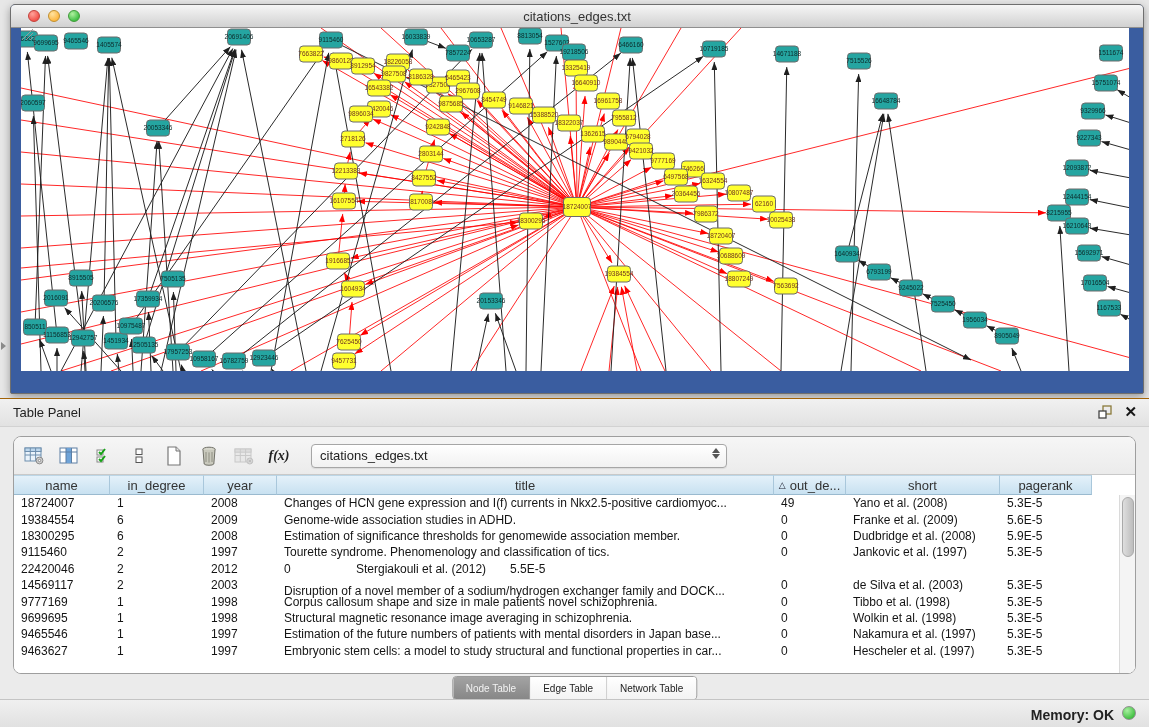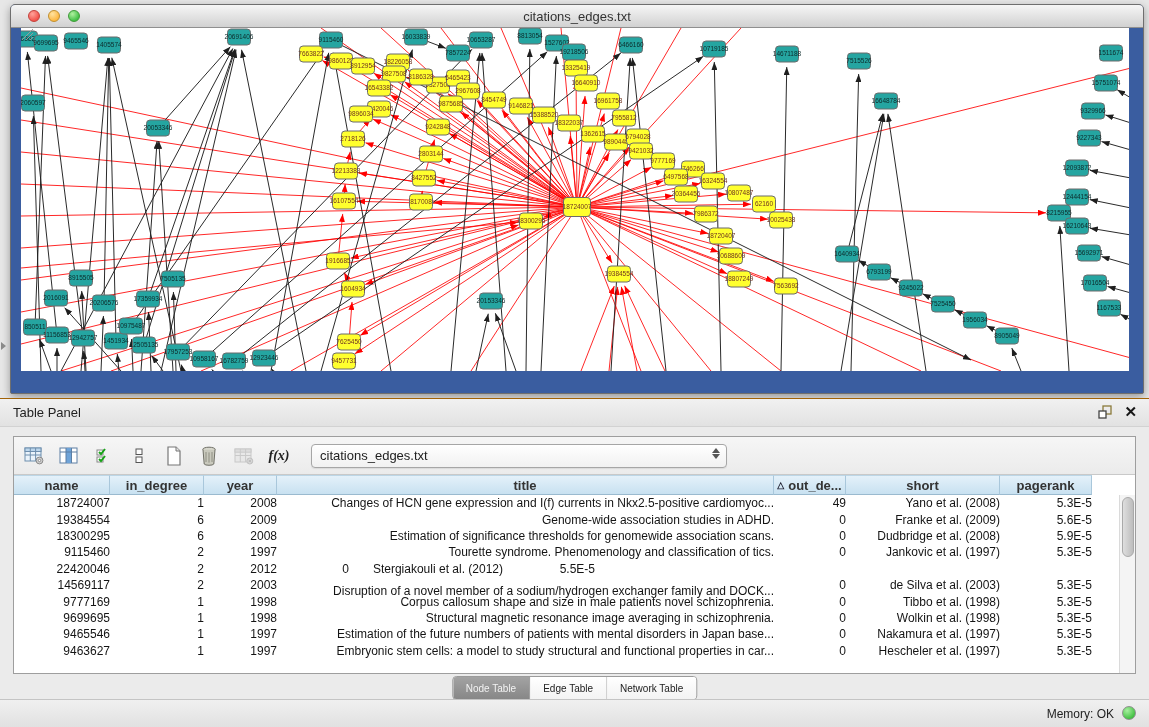--- a/index.html
+++ b/index.html
@@ -25,54 +25,54 @@
     border-left:5px solid #8a8a8a;border-top:4px solid transparent;border-bottom:4px solid transparent;}
   #split-grabber{position:absolute;left:569px;top:399px;width:0;height:0;
     border-bottom:5px solid #8b8b8b;border-left:4px solid transparent;border-right:4px solid transparent;}
   
   #table-panel{position:absolute;top:398px;left:0;width:1149px;height:302px;background:#ebebeb;border-top:1px solid #a16207;}
   .panel-header{height:27px;background:linear-gradient(#f1f1f1,#e2e2e2);border-bottom:1px solid #d2d2d2;position:relative;}
   .panel-title{position:absolute;left:13px;top:6px;font-size:13px;color:#222;}
   .float-btn{position:absolute;right:36px;top:5px;width:16px;height:16px;}
   .close-btn{position:absolute;right:12px;top:4px;font-size:15px;font-weight:bold;color:#161616;line-height:18px;}
   .panel-inner{position:absolute;left:13px;right:13px;top:37px;height:236px;
-    background:#fff;border:1px solid #9e9e9e;border-radius:0;overflow:hidden;text-align:right;}
+    background:#fff;border:1px solid #9e9e9e;border-radius:8px;overflow:hidden;}
   .ptoolbar{height:37px;display:flex;align-items:center;padding-left:9px;gap:13px;
     background:linear-gradient(#f6f6f6,#ebebeb);}
   .tbicon{width:22px;height:22px;display:flex;align-items:center;justify-content:center;}
   .fx{font-family:"Liberation Serif",serif;font-style:italic;font-weight:bold;font-size:14px;color:#222;}
   .table-select{width:398px;height:22px;border:1px solid #a6a6a6;border-radius:4px;
     background:linear-gradient(#ffffff,#f1f1f1);display:flex;align-items:center;
     padding:0 8px;font-size:13px;color:#222;margin-left:8px;position:relative;box-shadow:0 1px 1px rgba(0,0,0,.08);}
   .stepper{position:absolute;right:6px;top:3px;display:flex;flex-direction:column;gap:1px;}
   .stepper i{width:0;height:0;border-left:4px solid transparent;border-right:4px solid transparent;}
   .st-up{border-bottom:5px solid #555;}
   .st-dn{border-top:5px solid #555;}
   .grid{position:relative;background:#fff;height:198px;border-top:1px solid #c9c9c9;}
-  .grid-header{display:flex;height:20px;font-weight:bold;}
+  .grid-header{display:flex;height:20px;}
   .hcell{box-sizing:border-box;background:linear-gradient(#e4f1fa,#c8e1f1);
     border-right:1px solid #a9c7db;border-bottom:1px solid #9abacf;border-top:1px solid #bcd6e6;
     font-size:13px;color:#333;display:flex;align-items:center;justify-content:center;gap:4px;overflow:hidden;white-space:nowrap;}
   .hfill{background:#fff;border:none;}
   .sort-arrow{font-size:9px;color:#223;}
   .grid-body{position:absolute;left:0;top:20px;right:15px;bottom:0;overflow:hidden;}
   .grow{display:flex;height:16.4px;align-items:center;font-size:12px;color:#141414;}
   .gcell{box-sizing:border-box;padding-left:7px;white-space:nowrap;overflow:hidden;}
   .vscroll{position:absolute;right:0;top:20px;bottom:0;width:15px;background:#f4f4f4;border-left:1px solid #dadada;}
   .vthumb{position:absolute;top:2px;left:2px;width:10px;height:58px;border-radius:6px;
     background:linear-gradient(90deg,#dedede,#bdbdbd);border:1px solid #a9a9a9;}
   .tabs{position:absolute;left:50%;top:277px;transform:translateX(-50%);display:flex;height:22px;
     border:1px solid #9b9b9b;border-radius:4px;overflow:hidden;background:#fdfdfd;font-size:10px;}
   .tab{padding:0 13px;display:flex;align-items:center;color:#222;border-right:1px solid #c2c2c2;background:linear-gradient(#ffffff,#f3f3f3);}
   .tab:last-child{border-right:none;}
   .tab.active{background:linear-gradient(#a3a3a3,#878787);color:#f3f3f3;border-right-color:#8a8a8a;}
   
   #status-bar{position:absolute;bottom:0;left:0;width:1149px;height:27px;
     background:linear-gradient(#f0f0f0,#e1e1e1);border-top:1px solid #c4c4c4;}
-  .memory{position:absolute;right:35px;top:7px;font-size:12px;color:#222;}
+  .memory{position:absolute;right:35px;top:7px;font-size:14px;color:#222;font-weight:bold;}
   .led{position:absolute;right:13px;top:6px;width:14px;height:14px;border-radius:50%;
     background:radial-gradient(circle at 35% 30%,#a8f0a0,#3fbf3f 75%);border:1px solid #8f8f8f;box-sizing:border-box;}
 </style>
 </head>
 <body>
 
 <div id="network-window">
   <div class="titlebar">
     <div class="tl">
       <span class="tl-close"></span>
@@ -809,21 +809,21 @@
             <div class="gcell" style="width: 73px;">2009</div>
             <div class="gcell" style="width: 497px;">Genome-wide association studies in ADHD.</div>
             <div class="gcell" style="width: 72px;">0</div>
             <div class="gcell" style="width: 154px;">Franke et al. (2009)</div>
             <div class="gcell" style="width: 92px;">5.6E-5</div>
           </div>
           <div class="grow">
             <div class="gcell" style="width: 96px;">18300295</div>
             <div class="gcell" style="width: 94px;">6</div>
             <div class="gcell" style="width: 73px;">2008</div>
-            <div class="gcell" style="width: 497px;">Estimation of significance thresholds for genomewide association scans.</div>
+            <div class="gcell" style="width: 497px;">Estimation of significance thresholds for genomewide association member.</div>
             <div class="gcell" style="width: 72px;">0</div>
             <div class="gcell" style="width: 154px;">Dudbridge et al. (2008)</div>
             <div class="gcell" style="width: 92px;">5.9E-5</div>
           </div>
           <div class="grow">
             <div class="gcell" style="width: 96px;">9115460</div>
             <div class="gcell" style="width: 94px;">2</div>
             <div class="gcell" style="width: 73px;">1997</div>
             <div class="gcell" style="width: 497px;">Tourette syndrome. Phenomenology and classification of tics.</div>
             <div class="gcell" style="width: 72px;">0</div>

